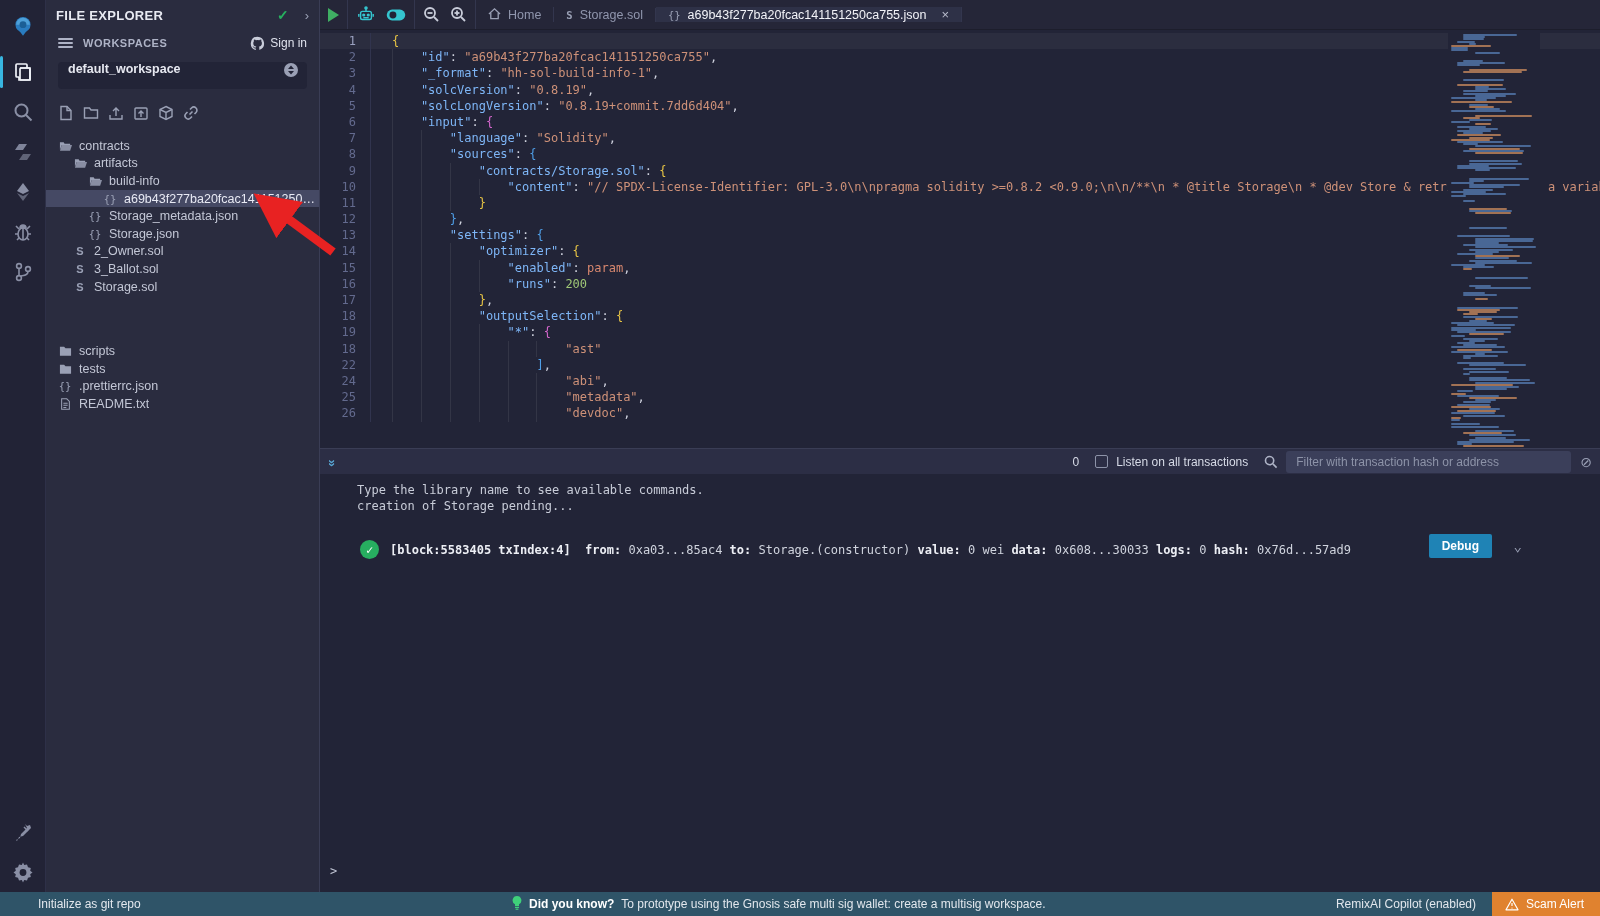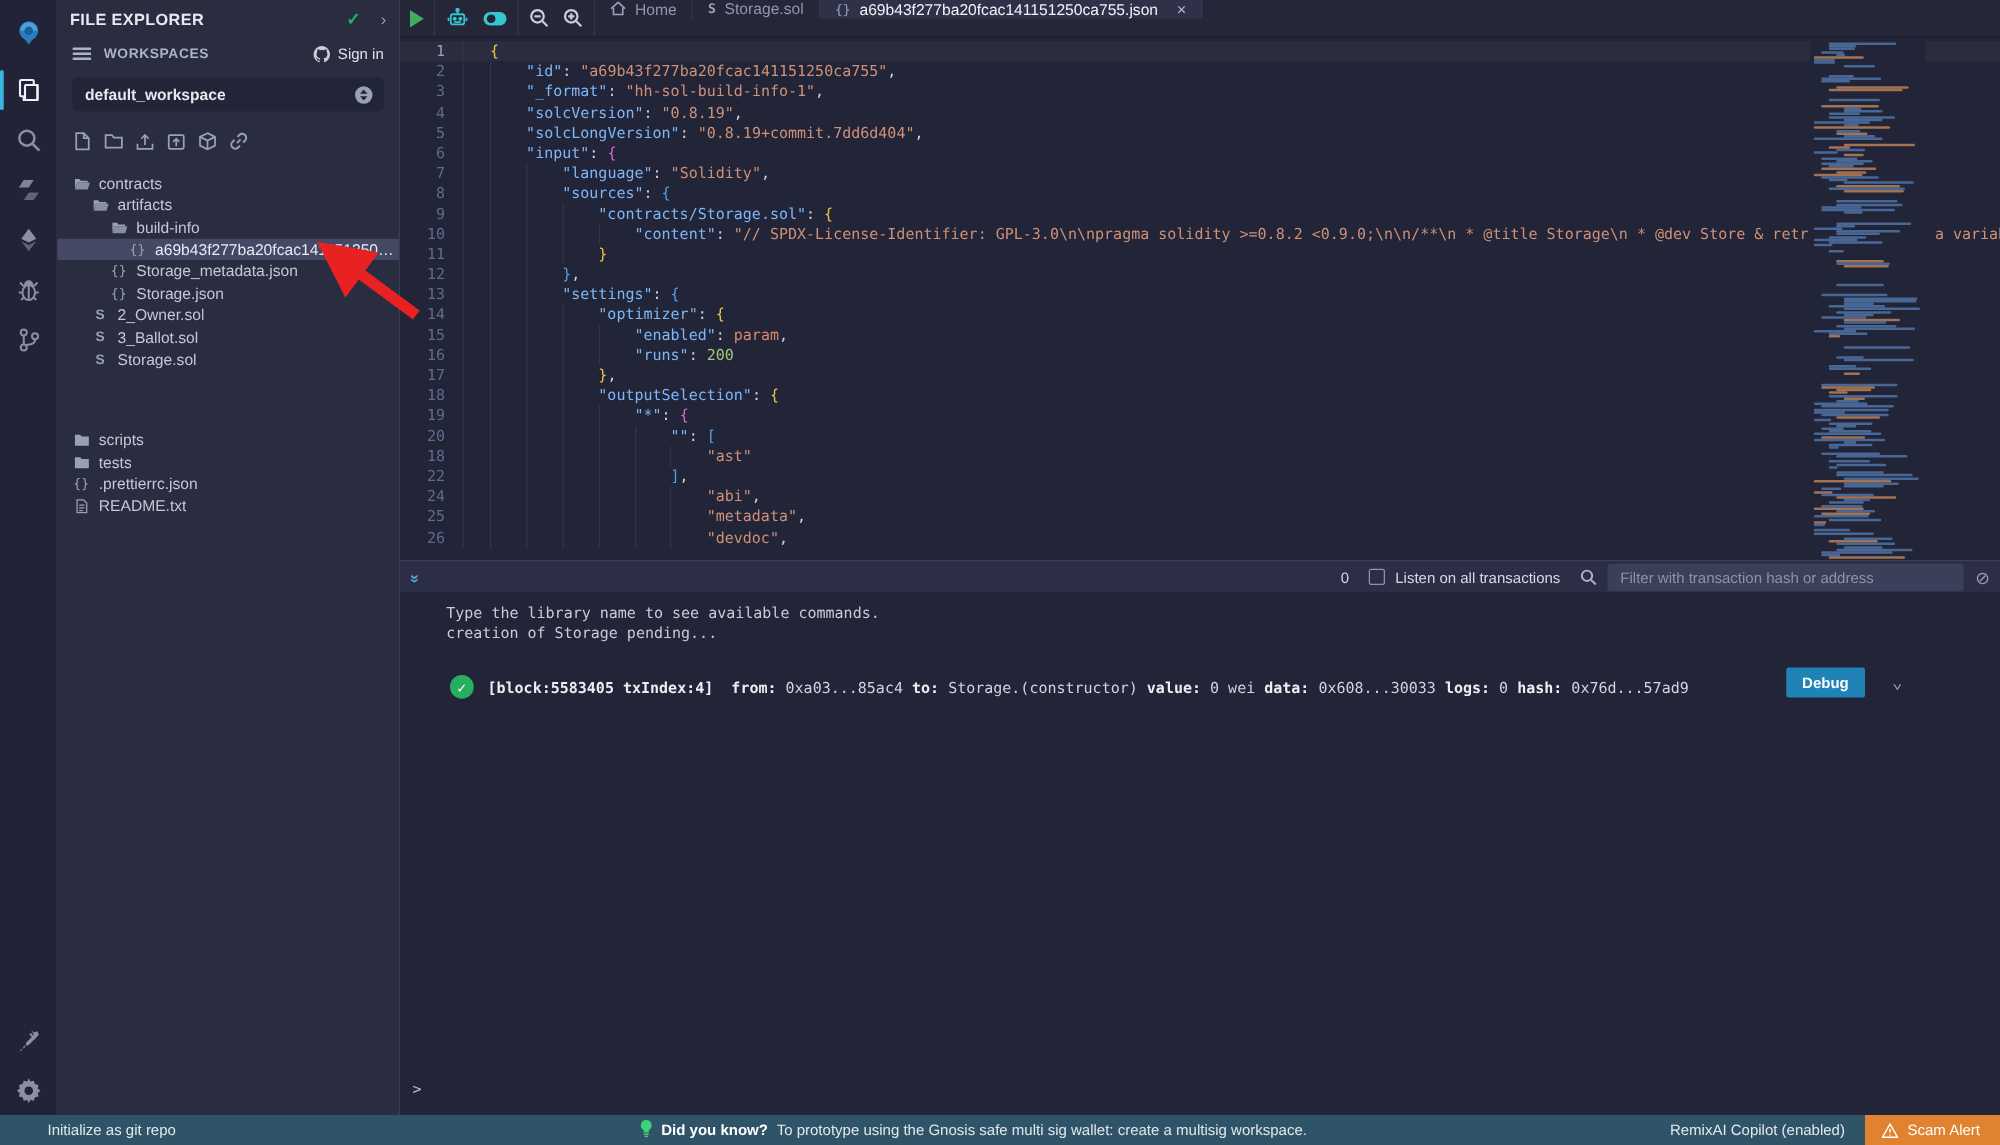--- a/index.html
+++ b/index.html
@@ -23,21 +23,21 @@
   .sp-header { height:30px; display:flex; align-items:center; padding:0 10px; }
   .sp-title { font-size:13px; font-weight:bold; color:#e8eaf2; letter-spacing:.3px; flex:1; }
   .sp-check { color:#27b05f; font-size:14px; font-weight:bold; margin-right:16px; }
   .sp-caret { color:#9aa0b5; font-size:13px; }
   .ws-row { height:26px; display:flex; align-items:center; padding:0 12px; gap:10px; }
   .hamburger { display:flex; flex-direction:column; gap:2px; width:15px; }
   .hamburger span { height:2px; background:#aeb3c6; border-radius:1px; }
   .ws-label { font-size:11px; font-weight:bold; color:#aeb3c6; letter-spacing:.5px; flex:1; }
   .signin { display:flex; align-items:center; gap:5px; font-size:12px; color:#dfe2ec; }
   .ws-select { margin:6px 12px 4px 12px; height:27px; background:#222437; border-radius:4px;
-    display:flex; align-items:center; padding:0 8px 0 10px; }
+    display:flex; align-items:flex-start; padding:0 8px 0 10px; }
   .ws-select .val { flex:1; font-size:12.5px; color:#e6e8f0; font-weight:bold; }
   .actions-row { display:flex; align-items:center; gap:9px; padding:12px 12px 8px 12px; color:#9aa0b5; }
   .actions-row svg { width:16px; height:16px; }
 
   #file-tree { margin-top:4px; font-size:12.5px; }
   .tree-row { height:17.6px; display:flex; align-items:center; gap:7px; color:#c3c7d6; white-space:nowrap; }
   .tree-row.selected { background:#454964; color:#e8eaf4; }
   .tree-ic { width:14px; display:flex; justify-content:center; color:#9aa0b5; flex:none; }
   .tree-ic svg { width:13px; height:12px; }
   .tree-ic .braces { font-size:10.5px; color:#9aa0b5; font-family:"DejaVu Sans Mono",monospace; }
@@ -367,21 +367,21 @@
         </span>
         <span class="tb-ic mag">
           <svg viewBox="0 0 17 17" fill="none" stroke="#c9cdda" stroke-width="1.8">
               <circle cx="7" cy="7" r="5"></circle>
               <line x1="11" y1="11" x2="15" y2="15"></line>
               <line x1="4.5" y1="7" x2="9.5" y2="7"></line>
               <line x1="7" y1="4.5" x2="7" y2="9.5"></line>
             </svg>
         </span>
       </div>
-      <div id="tabs-host" style="display:flex;align-items:flex-start;">
+      <div id="tabs-host" style="display:flex;align-items:center;">
           <div class="tab">
             <span class="ticon"><svg viewBox="0 0 14 13" fill="none" stroke="#9aa0b5" stroke-width="1.4">
                 <path d="M1 7l6-5.5L13 7"></path>
                 <path d="M3 6v6h8V6"></path>
               </svg></span>
             <span>Home</span>
           </div>
           <div class="tab">
             <span class="ticon" style="font-weight: bold;">S</span>
             <span>Storage.sol</span>
@@ -483,25 +483,20 @@
           </div>
           <div class="cl">
             <span class="ln">18</span>
             <span class="gut"></span>
             <span class="ctext"><span class="ig"></span><span class="ig"></span><span class="ig"></span><span class="tk-k">"outputSelection"</span><span class="tk-p">: </span><span class="tk-y">{</span></span>
           </div>
           <div class="cl">
             <span class="ln">19</span>
             <span class="gut"></span>
             <span class="ctext"><span class="ig"></span><span class="ig"></span><span class="ig"></span><span class="ig"></span><span class="tk-k">"*"</span><span class="tk-p">: </span><span class="tk-pk">{</span></span>
-          </div>
-          <div class="cl">
-            <span class="ln">20</span>
-            <span class="gut"></span>
-            <span class="ctext"><span class="ig"></span><span class="ig"></span><span class="ig"></span><span class="ig"></span><span class="ig"></span><span class="tk-k">""</span><span class="tk-p">: </span><span class="tk-bl">[</span></span>
           </div>
           <div class="cl">
             <span class="ln">18</span>
             <span class="gut"></span>
             <span class="ctext"><span class="ig"></span><span class="ig"></span><span class="ig"></span><span class="ig"></span><span class="ig"></span><span class="ig"></span><span class="tk-s">"ast"</span></span>
           </div>
           <div class="cl">
             <span class="ln">22</span>
             <span class="gut"></span>
             <span class="ctext"><span class="ig"></span><span class="ig"></span><span class="ig"></span><span class="ig"></span><span class="ig"></span><span class="tk-bl">]</span><span class="tk-p">,</span></span>

